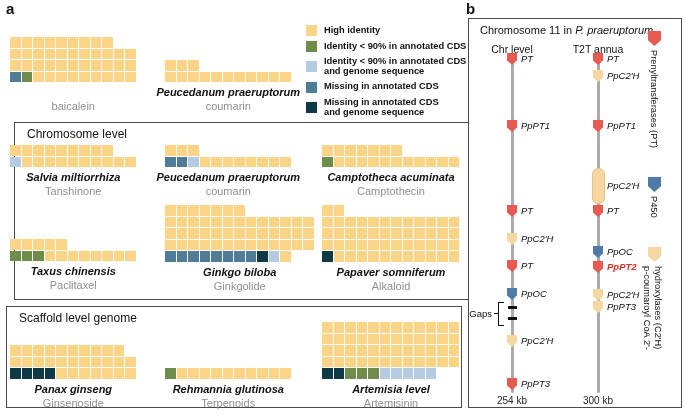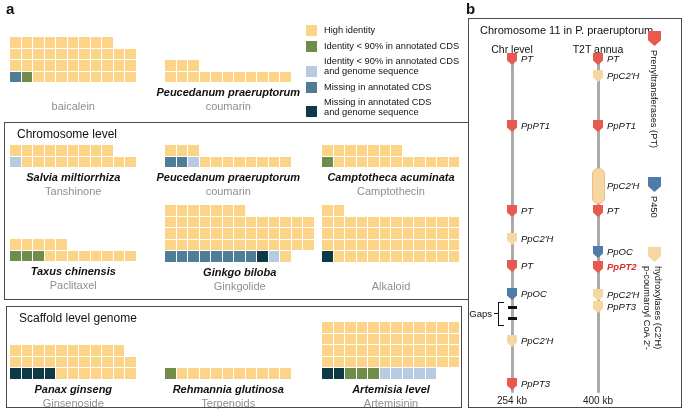--- a/index.html
+++ b/index.html
@@ -9,27 +9,27 @@
   .box{position:absolute;border:1.5px solid #4a4a4a;background:#fff;box-sizing:border-box;}
   .section-title{position:absolute;left:12px;top:4px;font-size:12px;color:#111;white-space:nowrap;}
   .grid{position:absolute;}
   .grid-row{display:flex;gap:1px;margin-bottom:1px;}
   .cell{width:10.5px;height:10.5px;flex:0 0 10.5px;}
   .sp-name{position:absolute;left:50%;transform:translateX(-50%);white-space:nowrap;
            font-weight:700;font-style:italic;font-size:11px;color:#111;}
   .sp-compound{position:absolute;left:50%;transform:translateX(-50%);white-space:nowrap;
            font-size:11px;color:#8f8f8f;}
   .legend-a{position:absolute;left:306px;top:25px;}
-  .legend-row{display:flex;align-items:flex-end;margin-bottom:5px;}
+  .legend-row{display:flex;align-items:center;margin-bottom:5px;font-weight:bold;}
   .legend-swatch{width:11px;height:11px;flex:0 0 11px;margin-right:7px;margin-top:0px;}
   .legend-text{font-size:9.3px;line-height:1.06;color:#111;}
   #panel-b{position:absolute;left:468px;top:18px;width:214px;height:390px;
            border:1.5px solid #4a4a4a;box-sizing:border-box;background:#fff;}
   .pb-title{position:absolute;left:11px;top:5px;font-size:11px;color:#111;white-space:nowrap;}
-  .pb-title .it{}
+  .pb-title .it{font-style:italic;}
   .pb-header{position:absolute;transform:translateX(-50%);font-size:10.5px;color:#111;white-space:nowrap;}
   .chrom-line{position:absolute;width:3px;border-radius:2px;background:#ababab;}
   .gene-icon{position:absolute;width:10px;height:12px;
              clip-path:polygon(0 0,100% 0,100% 62%,50% 100%,0 62%);}
   .gene-label{position:absolute;font-size:9.5px;font-style:italic;white-space:nowrap;color:#111;}
   .gene-label.hl{color:#d93025;font-weight:700;}
   .c2h-block{position:absolute;width:13px;height:36px;border-radius:6px;background:#f7d7a1;
              border:1px solid #eac184;box-sizing:border-box;}
   .kb-label{position:absolute;transform:translateX(-50%);font-size:10px;color:#222;white-space:nowrap;}
   .gap-tick{position:absolute;width:9px;height:2.5px;background:#111;}
@@ -43,21 +43,21 @@
   .pb-vtext span{writing-mode:vertical-rl;white-space:nowrap;display:block;}
   .pb-vcols{display:flex;flex-direction:row;gap:1px;}
 </style>
 </head>
 <body>
 
 <div class="page" id="page">
   <div class="panel-label" style="left:6px;top:0px;">a</div>
   <div class="panel-label" style="left:466px;top:0px;">b</div>
 
-  <div class="box" style="left:4px;top:122px;width:528px;height:178px;">
+  <div class="box" style="left:14px;top:122px;width:528px;height:178px;">
     <div class="section-title">Chromosome level</div>
   </div>
   <div class="box" style="left:6px;top:306px;width:456px;height:102px;">
     <div class="section-title">Scaffold level genome</div>
   </div>
 
   <div class="legend-a" id="legend-a">
       <div class="legend-row">
         <span class="legend-swatch" style="background: rgb(251, 212, 136);"></span>
         <div class="legend-text">
@@ -133,21 +133,21 @@
       <span class="gene-icon" style="background: rgb(232, 90, 79); left: 124px; top: 186px;"></span>
       <div class="gene-label" style="left: 138px; top: 186px;">PT</div>
       <span class="gene-icon" style="background: rgb(78, 123, 167); left: 124px; top: 227px;"></span>
       <div class="gene-label" style="left: 138px; top: 227px;">PpOC</div>
       <span class="gene-icon" style="background: rgb(232, 90, 79); left: 124px; top: 242px;"></span>
       <div class="gene-label hl" style="left: 138px; top: 242px;">PpPT2</div>
       <span class="gene-icon" style="background: rgb(247, 215, 161); left: 124px; top: 270px;"></span>
       <div class="gene-label" style="left: 138px; top: 270px;">PpC2'H</div>
       <span class="gene-icon" style="background: rgb(247, 215, 161); left: 124px; top: 282px;"></span>
       <div class="gene-label" style="left: 138px; top: 282px;">PpPT3</div>
-      <div class="kb-label" style="left: 129px; top: 376px;">400 kb</div>
+      <div class="kb-label" style="left: 129px; top: 376px;">300 kb</div>
       <span class="pb-legend-icon" style="background: rgb(232, 90, 79); left: 179px; top: 12px;"></span>
       <div class="pb-vtext" style="left: 180px; top: 31px;">
         <span>Prenyltransferases (PT)</span>
       </div>
       <span class="pb-legend-icon" style="background: rgb(78, 123, 167); left: 179px; top: 158px;"></span>
       <div class="pb-vtext" style="left: 180px; top: 177px;">
         <span>P450</span>
       </div>
       <span class="pb-legend-icon" style="background: rgb(247, 215, 161); left: 179px; top: 228px;"></span>
       <div class="pb-vtext pb-vcols" style="left: 173px; top: 247px;">
@@ -456,20 +456,21 @@
         <span class="cell" style="background: rgb(251, 212, 136);"></span>
         <span class="cell" style="background: rgb(251, 212, 136);"></span>
         <span class="cell" style="background: rgb(251, 212, 136);"></span>
         <span class="cell" style="background: rgb(251, 212, 136);"></span>
         <span class="cell" style="background: rgb(251, 212, 136);"></span>
         <span class="cell" style="background: rgb(251, 212, 136);"></span>
         <span class="cell" style="background: rgb(251, 212, 136);"></span>
         <span class="cell" style="background: rgb(251, 212, 136);"></span>
         <span class="cell" style="background: rgb(251, 212, 136);"></span>
       </div>
+      <div class="sp-name" style="top: 60.5px;">Papaver somniferum</div>
       <div class="sp-compound" style="top: 74.5px;">Alkaloid</div>
     </div>
     <div class="grid" style="left: 10px; top: 345px; width: 126.5px;">
       <div class="grid-row">
         <span class="cell" style="background: rgb(251, 212, 136);"></span>
         <span class="cell" style="background: rgb(251, 212, 136);"></span>
         <span class="cell" style="background: rgb(251, 212, 136);"></span>
         <span class="cell" style="background: rgb(251, 212, 136);"></span>
         <span class="cell" style="background: rgb(251, 212, 136);"></span>
         <span class="cell" style="background: rgb(251, 212, 136);"></span>

